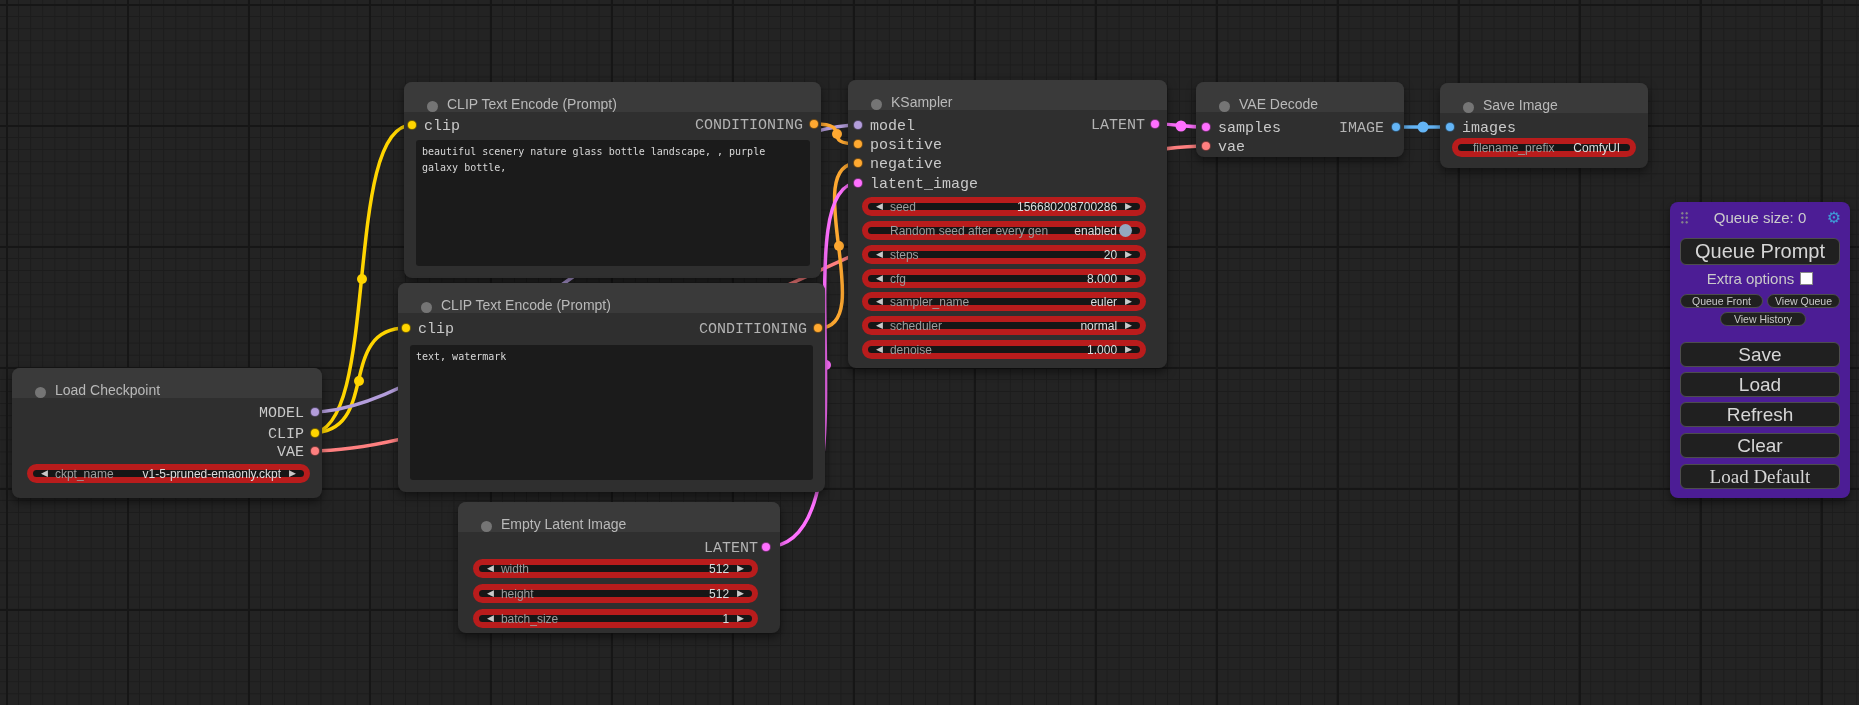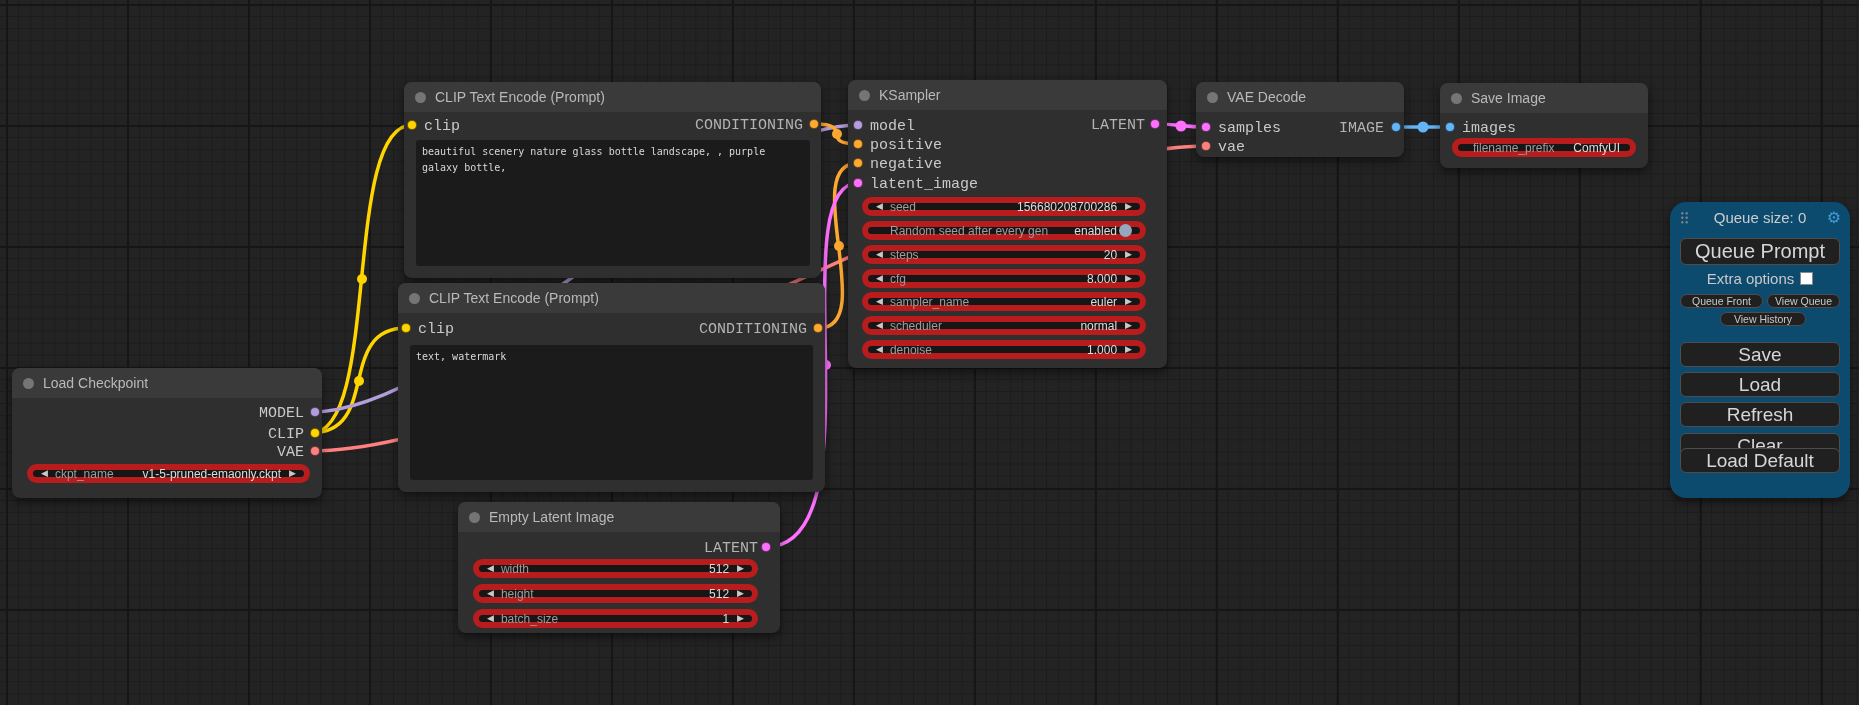--- a/index.html
+++ b/index.html
@@ -17,21 +17,21 @@
     background-position:6px 4px, 6px 4px, 6px 4px, 6px 4px;
   }
   #wires { position:absolute; left:0; top:0; z-index:1; }
   .node {
     position:absolute; z-index:2;
     background:#2f2f2f; border-radius:8px;
     box-shadow:0 4px 10px rgba(0,0,0,.5);
   }
   .node-title {
     height:30px; background:#3a3a3a; border-radius:8px 8px 0 0;
-    display:flex; align-items:center; padding-left:11px;
+    display:flex; align-items:flex-end; padding-left:23px;
     color:#b9b9b9; font-size:14px; white-space:nowrap;
   }
   .title-dot { width:11px; height:11px; border-radius:50%; background:#757575; margin-right:9px; flex:0 0 auto; }
   .port-label { position:absolute; font-size:15px; color:#c9c9c9; white-space:nowrap;font-family:Liberation Mono, monospace; }
   .port-label.out { text-align:right; }
   .port-dot {
     position:absolute; width:10px; height:10px; border-radius:50%;
     border:1px solid rgba(0,0,0,.55);
   }
   .prompt-box {
@@ -47,21 +47,21 @@
   }
   .widget .arrow { font-size:9px; color:#c9c9c9; line-height:1; }
   .widget .wlabel { margin-left:7px; color:#9d9d9d; }
   .widget .wlabel.centered { margin-left:14px; }
   .widget .wvalue { margin-left:auto; color:#dcdcdc; margin-right:8px; }
   .widget .wvalue.noarrow { margin-right:2px; }
   .toggle-dot { width:13px; height:13px; border-radius:50%; background:#94a8c0; flex:0 0 auto; }
 
   #queue-panel {
     position:absolute; left:1670px; top:202px; width:180px; height:296px;
-    background:#0c4a6e; border-radius:16px; z-index:3;
+    background:#4c1d95; border-radius:8px; z-index:3;
     box-shadow:0 4px 10px rgba(0,0,0,.5);
   }
   .qheader { position:absolute; top:6px; left:0; right:0; height:20px; }
   .drag-handle {
     position:absolute; left:10px; top:3px; width:9px; height:14px;
     background-image:radial-gradient(#8a8a8a 1.1px, transparent 1.3px);
     background-size:4.5px 4.5px;
   }
   .qsize { position:absolute; left:0; right:0; text-align:center; top:1px; font-size:15px; color:#cccccc; }
   .gear { position:absolute; right:9px; top:0px; font-size:16px; color:#3f9ad6; line-height:20px; }
@@ -274,14 +274,14 @@
     <span>Extra options</span>
     <span class="checkbox"></span>
   </div>
   <button class="qbtn small" style="top:92px;left:10px;width:83px;">Queue Front</button>
   <button class="qbtn small" style="top:92px;left:97px;width:73px;">View Queue</button>
   <button class="qbtn small" style="top:110px;left:50px;width:86px;">View History</button>
   <button class="qbtn" style="top:140px;">Save</button>
   <button class="qbtn" style="top:170px;">Load</button>
   <button class="qbtn" style="top:200px;">Refresh</button>
   <button class="qbtn" style="top:231px;">Clear</button>
-  <button class="qbtn" style="top:246px;">Load Default</button>
+  <button class="qbtn" style="top:262px;font-family:Liberation Serif, serif;">Load Default</button>
 </div>
 
 </body></html>

